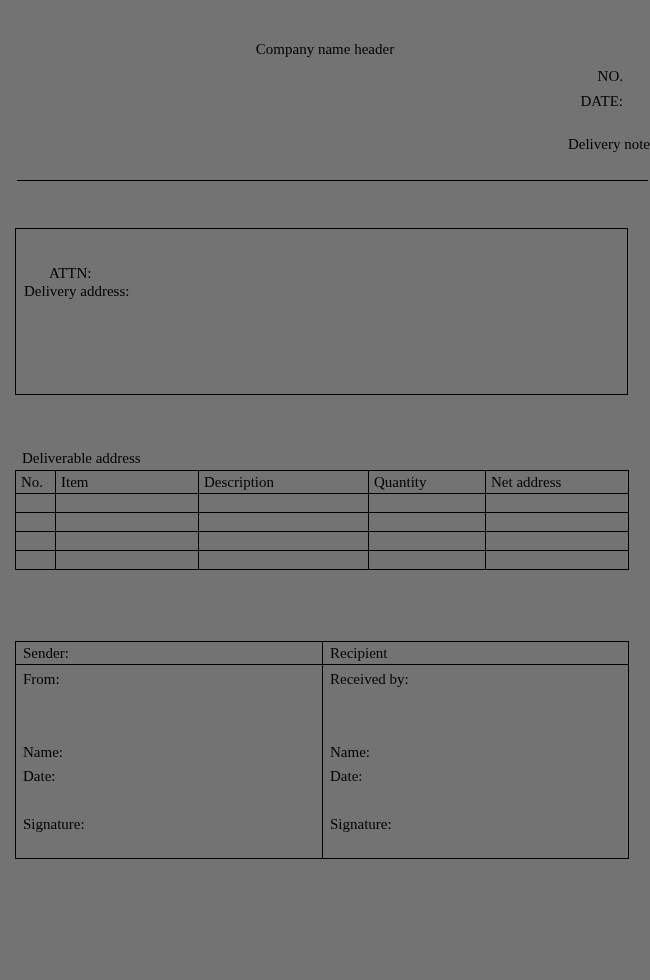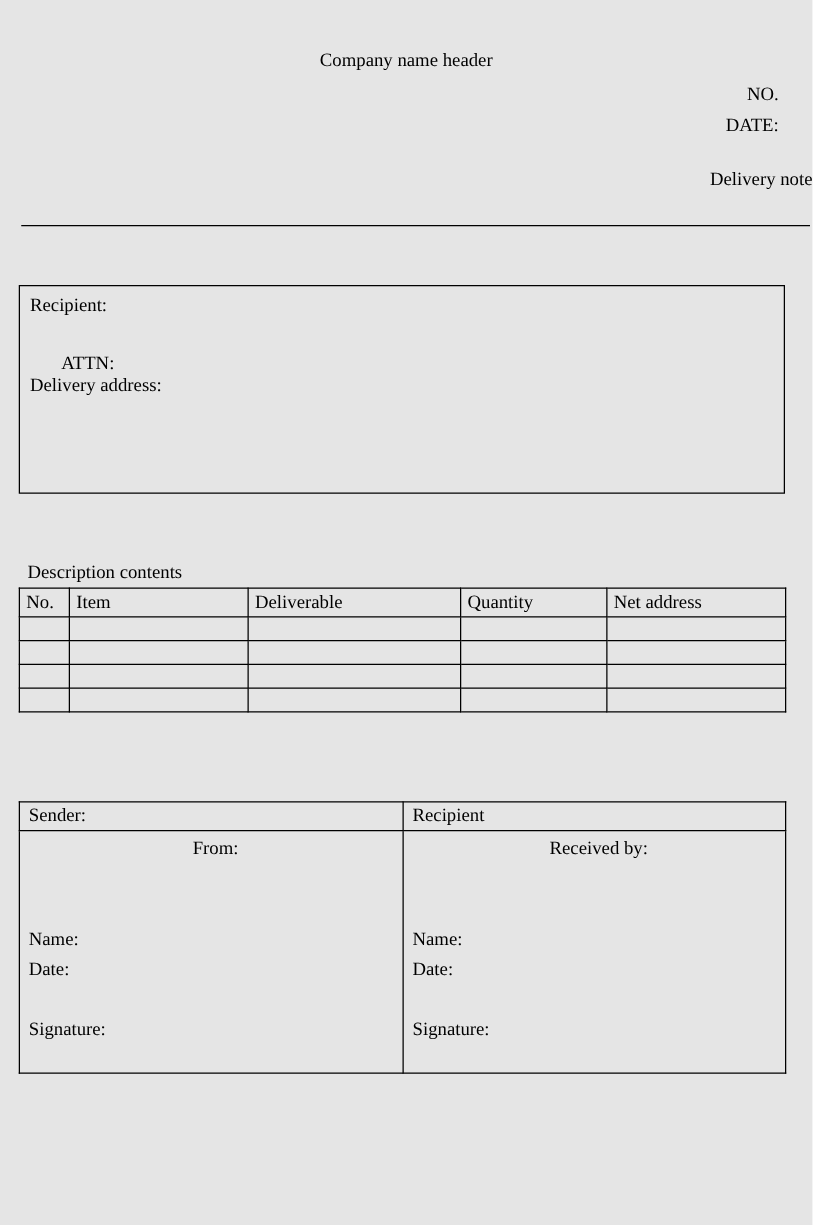--- a/index.html
+++ b/index.html
@@ -1,21 +1,21 @@
 <!DOCTYPE html>
 <html><head>
 <meta charset="utf-8">
 <style>
   * { margin: 0; padding: 0; box-sizing: border-box; }
   html, body { background: #ffffff; }
   .page {
     position: relative;
     width: 650px;
     height: 980px;
-    background: #e5e5e5;
+    background: #737373;
     color: #000000;
     font-family: "Liberation Serif", "DejaVu Serif", serif;
     font-size: 15px;
     overflow: hidden;
   }
   .company-header {
     position: absolute;
     top: 41px; left: 0;
     width: 100%;
     text-align: center;
@@ -85,21 +85,21 @@
   .signature-table .sig-header td {
     height: 23px;
     vertical-align: middle;
     margin-left: 12px;
   }
   .signature-table .sig-body td {
     height: 194px;
     vertical-align: top;
   }
   .sig-line { line-height: 18px; }
-  .sig-from { margin-top: 5px; text-align: center; }
+  .sig-from { margin-top: 5px; }
   .sig-name { margin-top: 55px; }
   .sig-date { margin-top: 6px; }
   .sig-signature { margin-top: 30px; }
 </style>
 </head>
 <body>
 
 <div class="page">
 
   <div class="company-header">Company name header</div>
@@ -107,40 +107,39 @@
   <div class="no-date-block">
     <div>NO.</div>
     <div>DATE:</div>
   </div>
 
   <div class="doc-title">Delivery note</div>
 
   <hr class="title-rule">
 
   <div class="recipient-box">
-    <div class="recipient-line">Recipient:</div>
     <div class="attn-line">ATTN:</div>
     <div class="address-line">Delivery address:</div>
   </div>
 
-  <div class="contents-title">Description contents</div>
+  <div class="contents-title">Deliverable address</div>
 
   <table class="contents-table">
     <colgroup>
       <col style="width:40px">
       <col style="width:143px">
       <col style="width:170px">
       <col style="width:117px">
       <col style="width:143px">
     </colgroup>
     <thead>
       <tr>
         <th>No.</th>
         <th>Item</th>
-        <th>Deliverable</th>
+        <th>Description</th>
         <th>Quantity</th>
         <th>Net address</th>
       </tr>
     </thead>
     <tbody>
         <tr>
           <td></td>
           <td></td>
           <td></td>
           <td></td>

